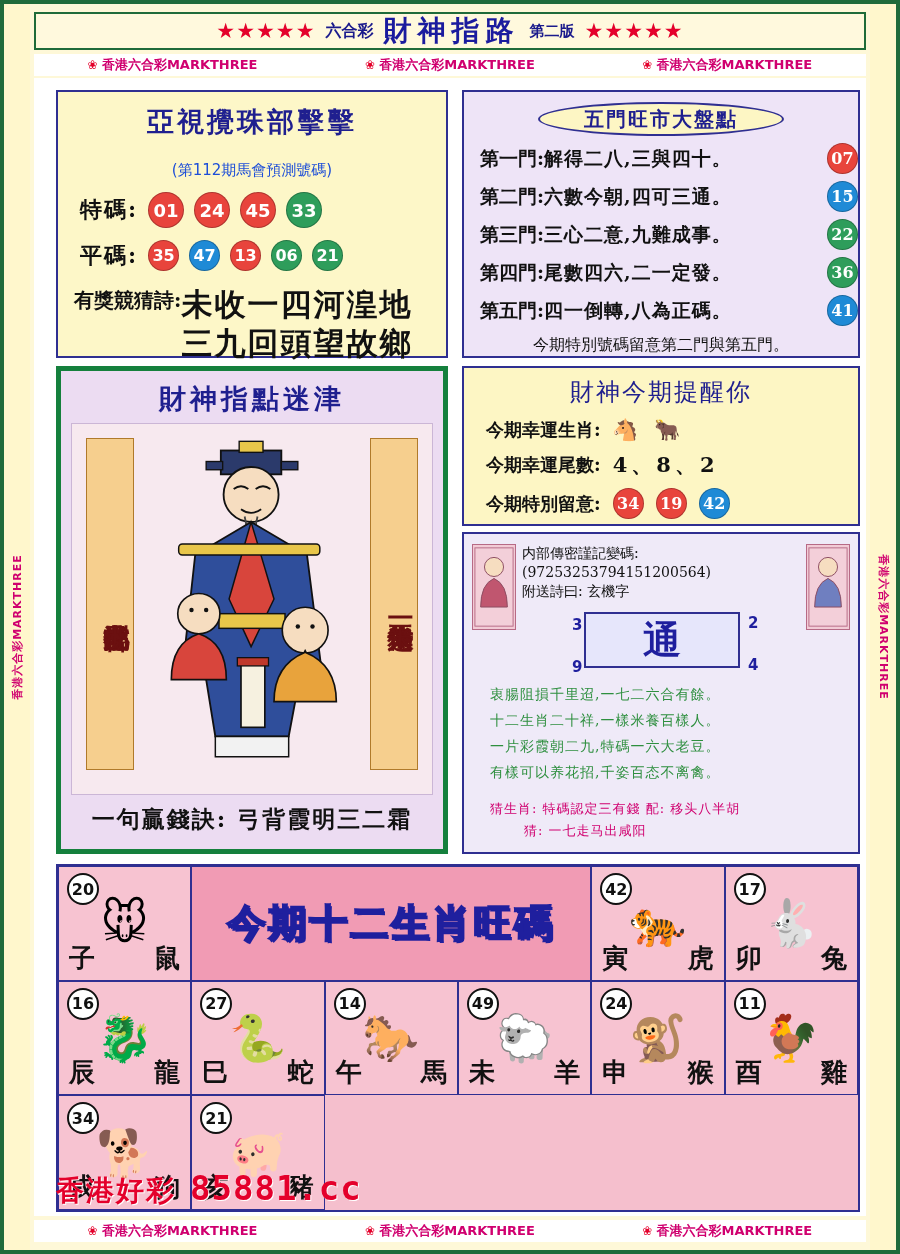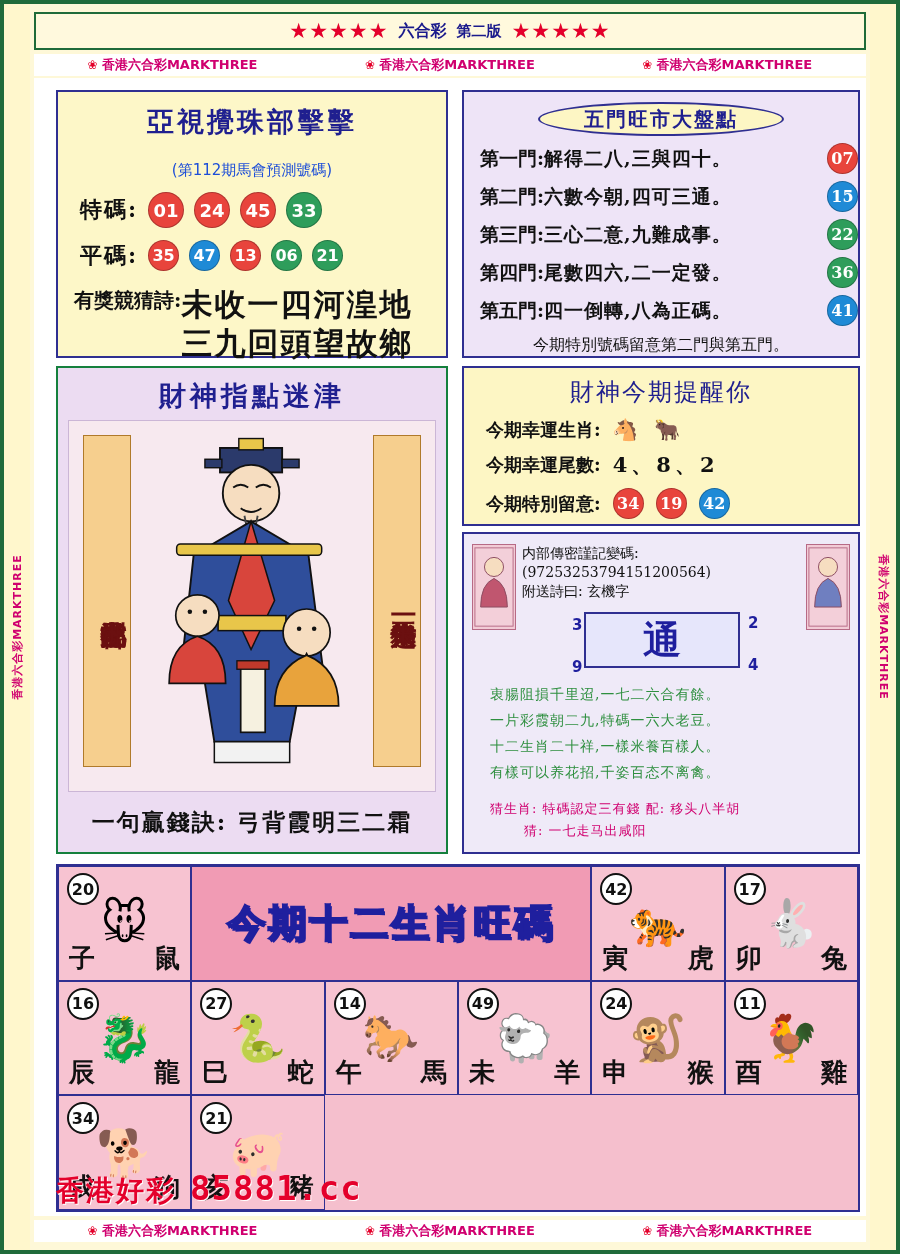--- a/index.html
+++ b/index.html
@@ -140,21 +140,21 @@
   .gate-text { flex:1; letter-spacing:1px; }
   .gate-foot {
     text-align:center; font-size:16px; color:#111; margin-top:9px;
     font-family:"DejaVu Serif","Liberation Serif",serif;
   }
 
   
   #panelC {
     left:22px; top:288px; width:392px; height:488px;
     background:#ecdcf2;
-    border:2px solid #15803d;
+    border:5px solid #15803d;
   }
   #panelC .ph {
     text-align:center; font-size:27px; font-weight:bold; color:#1f1f8f;
     font-family:"DejaVu Serif","Liberation Serif",serif;
     margin-top:10px; letter-spacing:4px;
   }
   .god-area {
     position:absolute; left:10px; right:10px; top:52px; height:372px;
     background:#f7e9ef;
     border:1px solid #cbb6d6;
@@ -322,20 +322,21 @@
   <div class="side-strip left">
     <div class="side-text">香港六合彩MARKTHREE</div>
   </div>
   <div class="side-strip right">
     <div class="side-text">香港六合彩MARKTHREE</div>
   </div>
 
   <div class="titlebar">
     <span class="stars">★★★★★</span>
     <span class="t-small">六合彩</span>
+    <span class="t-main">財神指路</span>
     <span class="t-edition">第二版</span>
     <span class="stars">★★★★★</span>
   </div>
 
   <div class="marquee top">
     <span class="mq-item">
       <span class="flower">❀</span>
       <span>香港六合彩MARKTHREE</span>
     </span>
     <span class="mq-item">
@@ -506,22 +507,22 @@
       <div class="corner-num" style="left:284px; top:80px;">2</div>
       <div class="corner-num" style="left:108px; top:124px;">9</div>
       <div class="corner-num" style="left:284px; top:122px;">4</div>
 
       <div class="code-box">
         <span class="code-char">通</span>
       </div>
 
       <div class="sec-poem">
         <div>衷腸阻損千里迢,一七二六合有餘。</div>
+        <div>十二生肖二十祥,一樣米養百樣人。</div>
         <div>一片彩霞朝二九,特碼一六大老豆。</div>
-        <div>十二生肖二十祥,一樣米養百樣人。</div>
         <div>有樣可以养花招,千姿百态不离禽。</div>
       </div>
 
       <div class="sec-foot1">猜生肖:  特碼認定三有錢  配:  移头八半胡</div>
       <div class="sec-foot2">猜:  一七走马出咸阳</div>
     </div>
 
     <div id="zodiac">
       <div class="z-grid">
 

